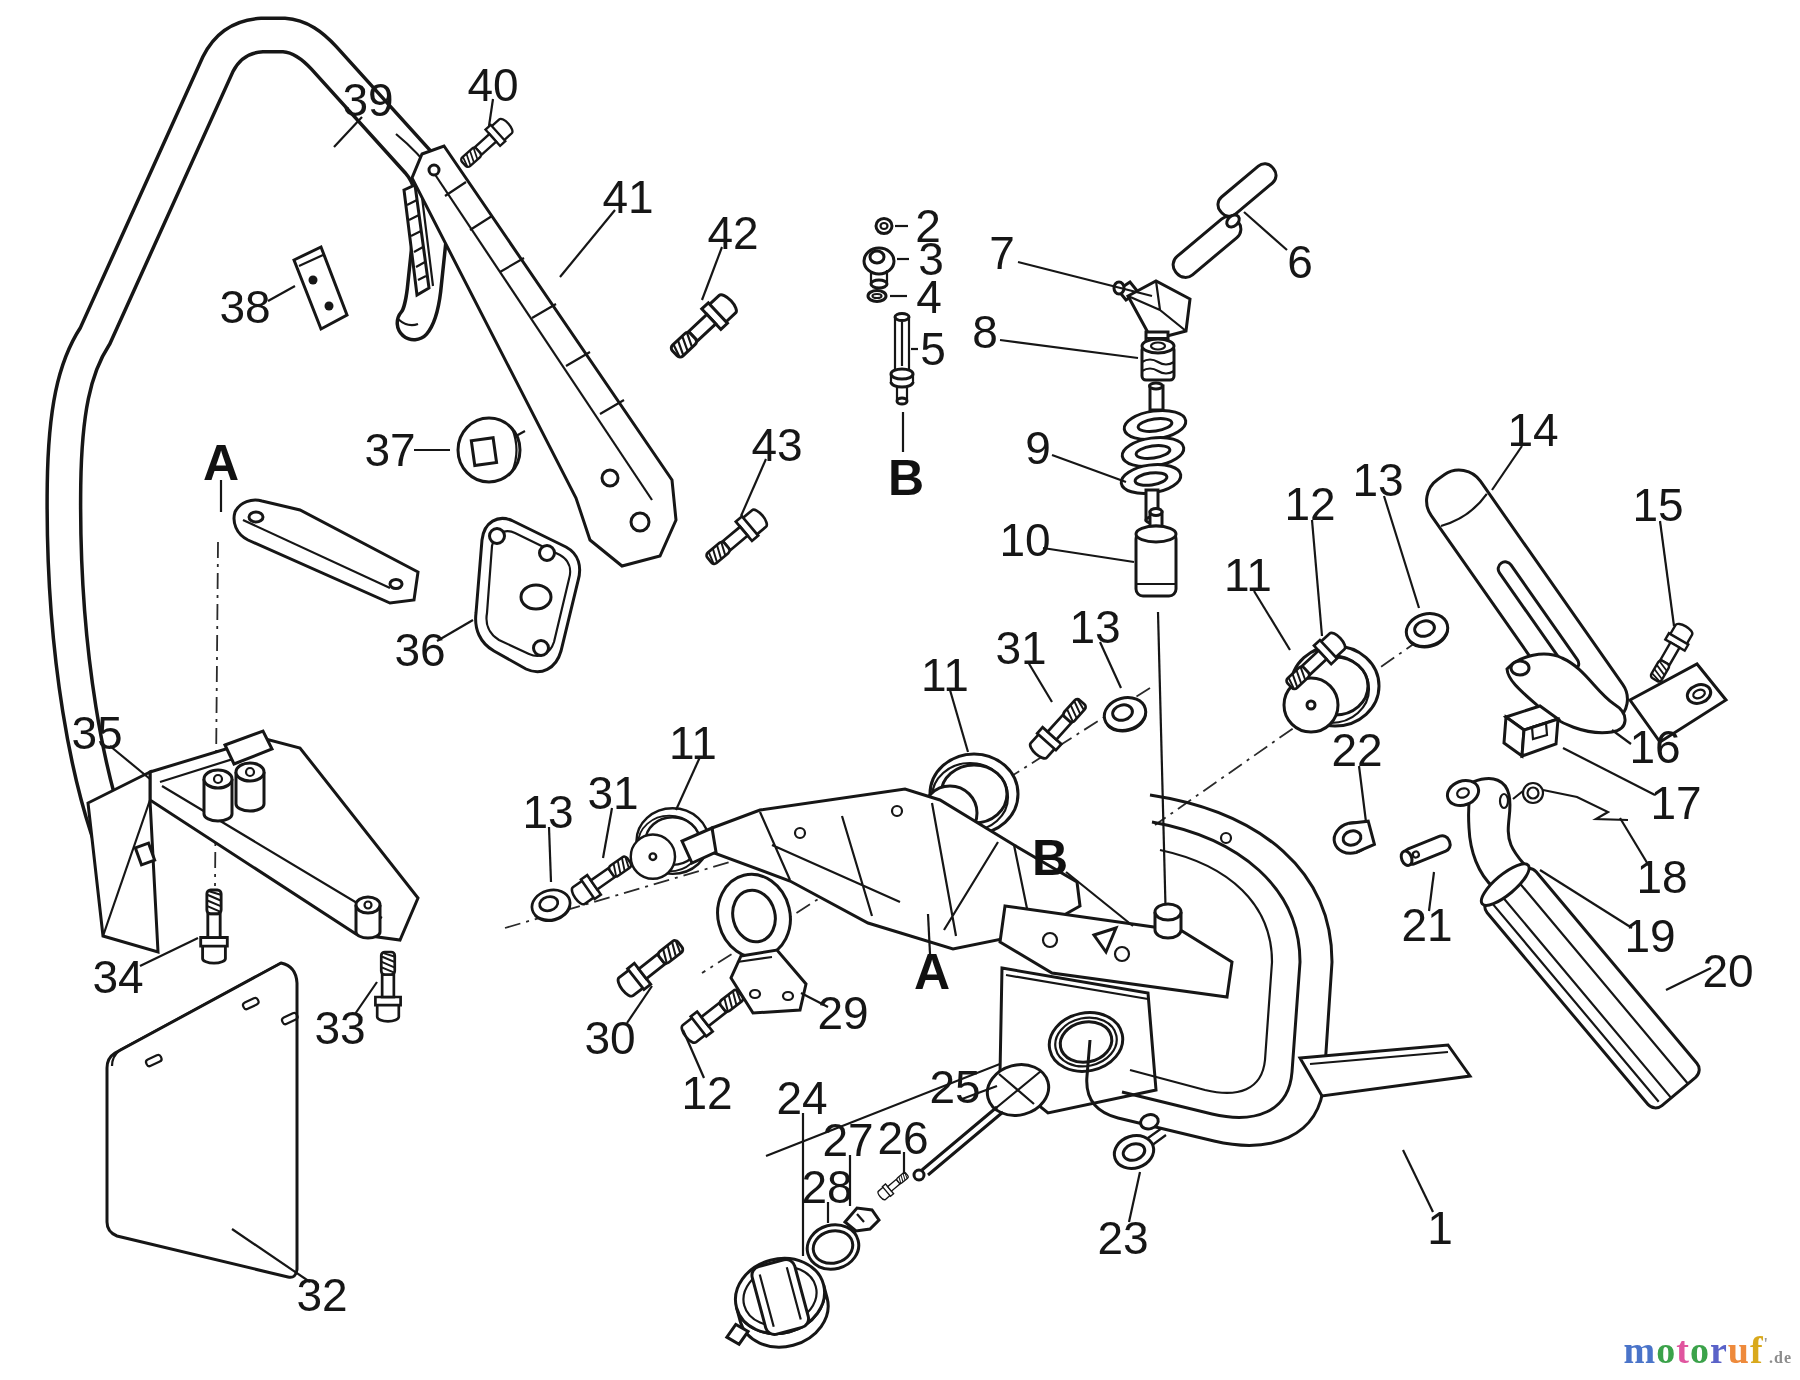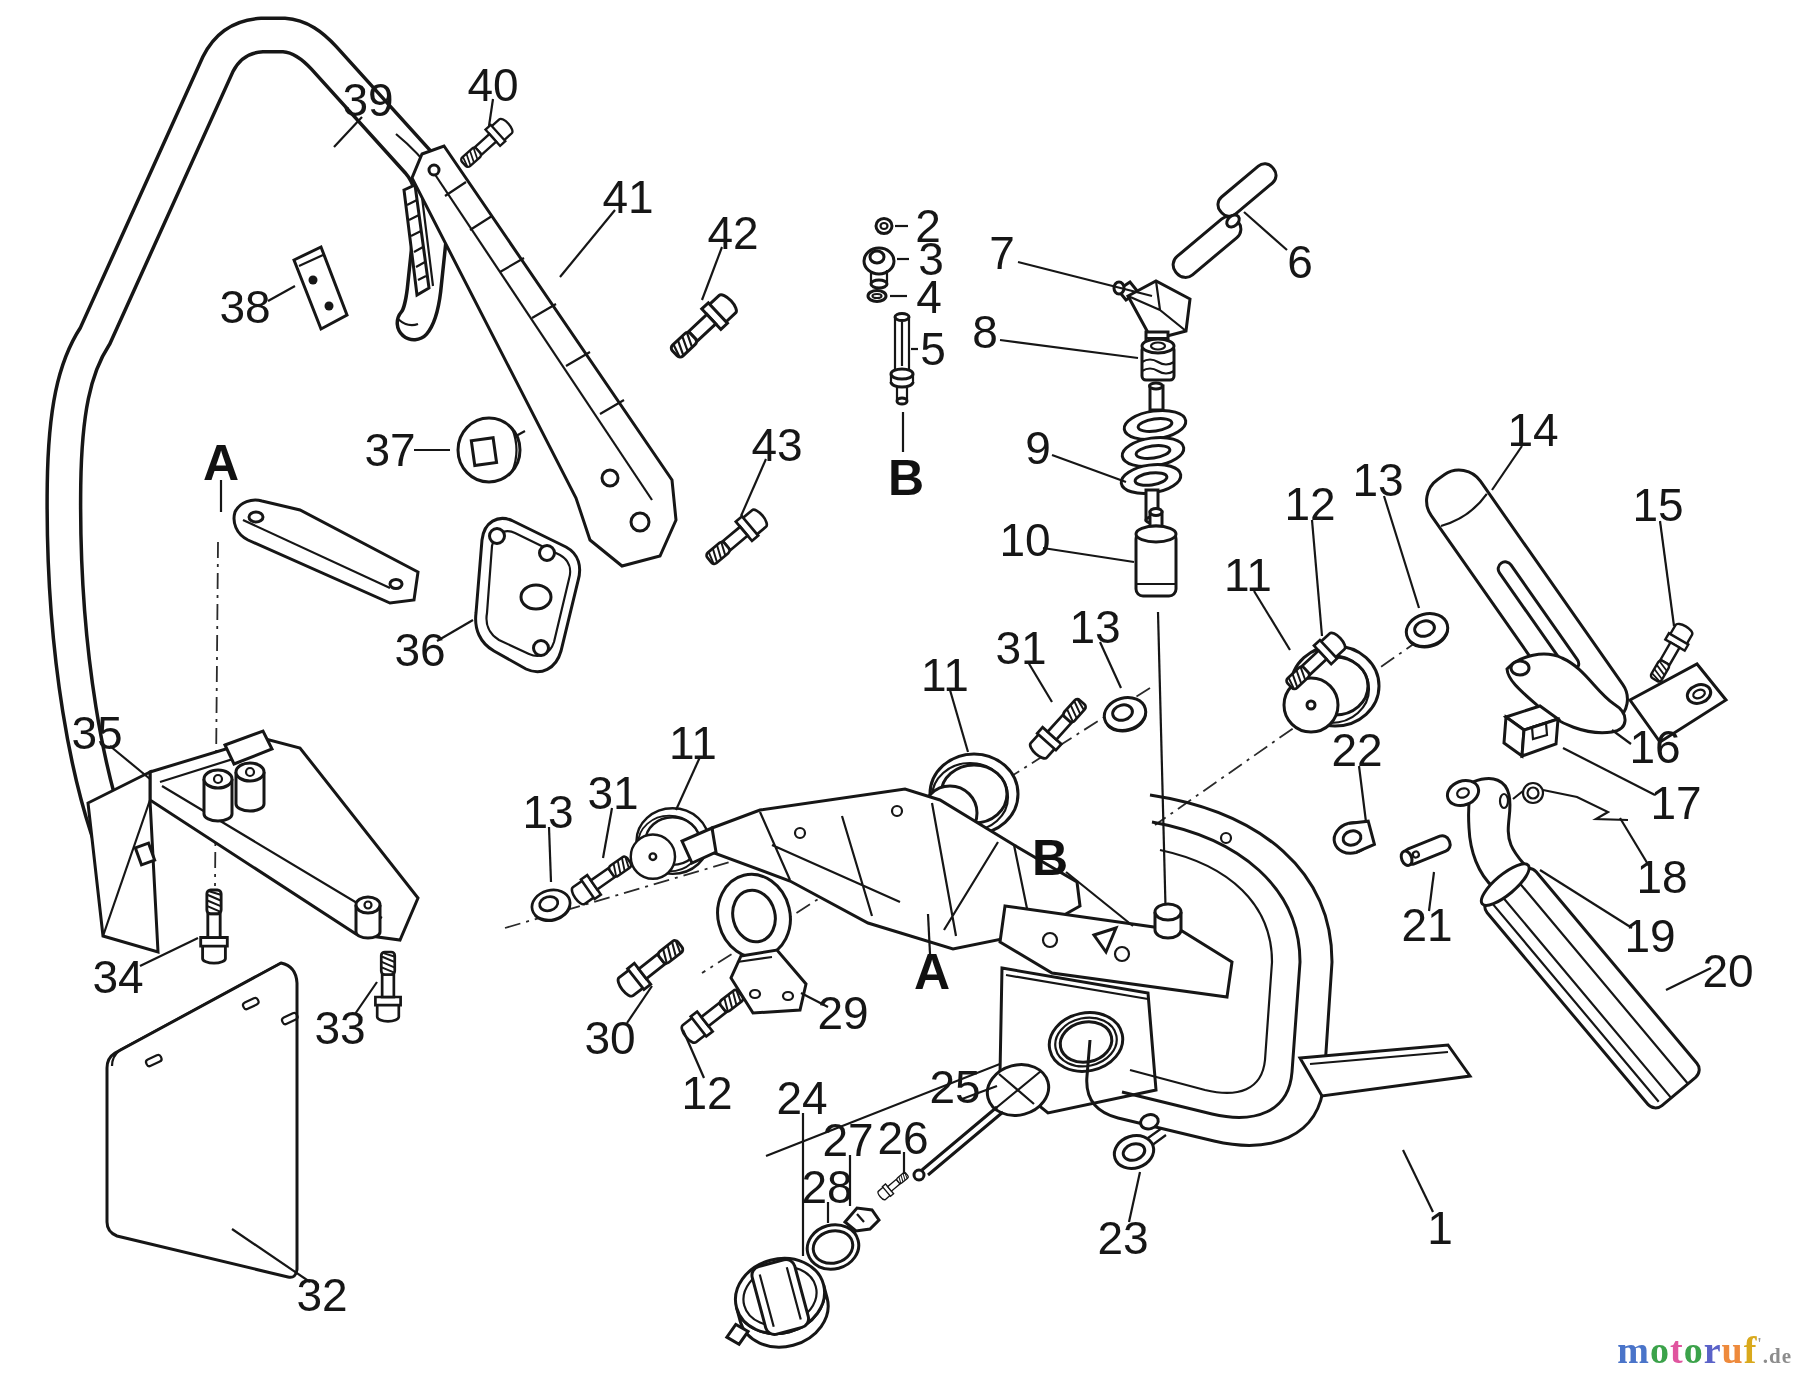--- a/index.html
+++ b/index.html
@@ -8,21 +8,21 @@
   svg{position:absolute;left:0;top:0;}
   .callout{font-family:"Liberation Sans", sans-serif;font-size:46px;fill:#161616;}
   .callout-letter{font-family:"Liberation Sans", sans-serif;font-size:50px;font-weight:bold;fill:#111;}
   .ln{stroke:#161616;stroke-width:2.2;fill:none;}
   .axis{stroke:#2a2a2a;stroke-width:1.8;fill:none;stroke-dasharray:16 6 3 6;}
   .p{stroke:#161616;stroke-width:3;fill:#ffffff;}
   .po{stroke:#161616;stroke-width:3;fill:none;}
   .pt{stroke:#161616;stroke-width:2.2;fill:none;}
   .watermark{position:absolute;right:8px;bottom:8px;font-family:"Liberation Serif", serif;
              font-weight:bold;font-size:38px;letter-spacing:1px;white-space:nowrap;}
-  .watermark .suffix{font-size:21px;font-weight:bold;}
+  .watermark .suffix{font-size:16px;font-weight:bold;}
   .watermark .mark{font-size:16px;vertical-align:super;}
 </style>
 </head>
 <body>
 
 <div class="stage">
 <svg viewBox="0 0 1800 1380" width="1800" height="1380">
   <defs>
     <g id="screw">
       <path d="M-32,-12 A5,12 0 0 0 -32,12 L-18,12 A5,12 0 0 0 -18,-12 Z" class="p"></path>

